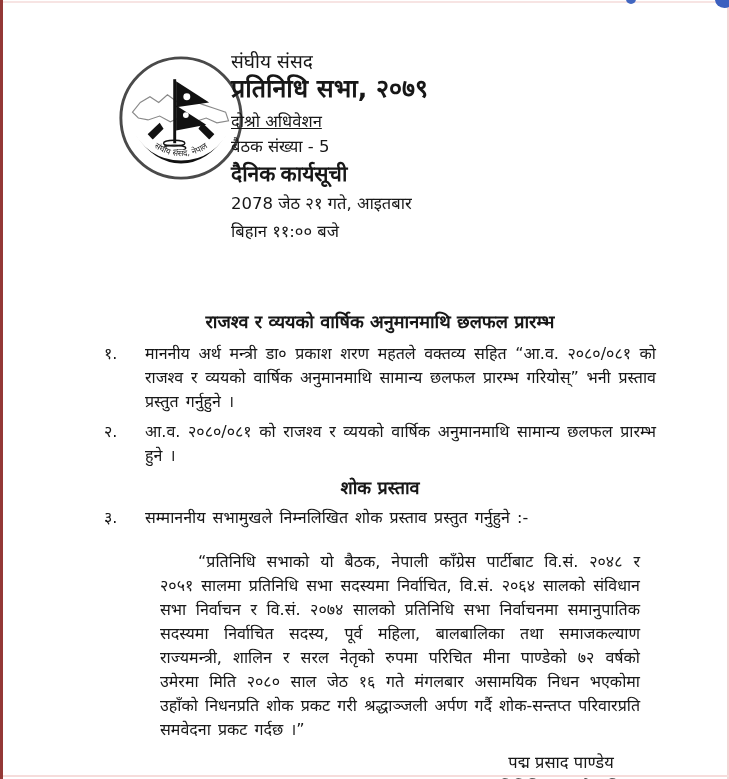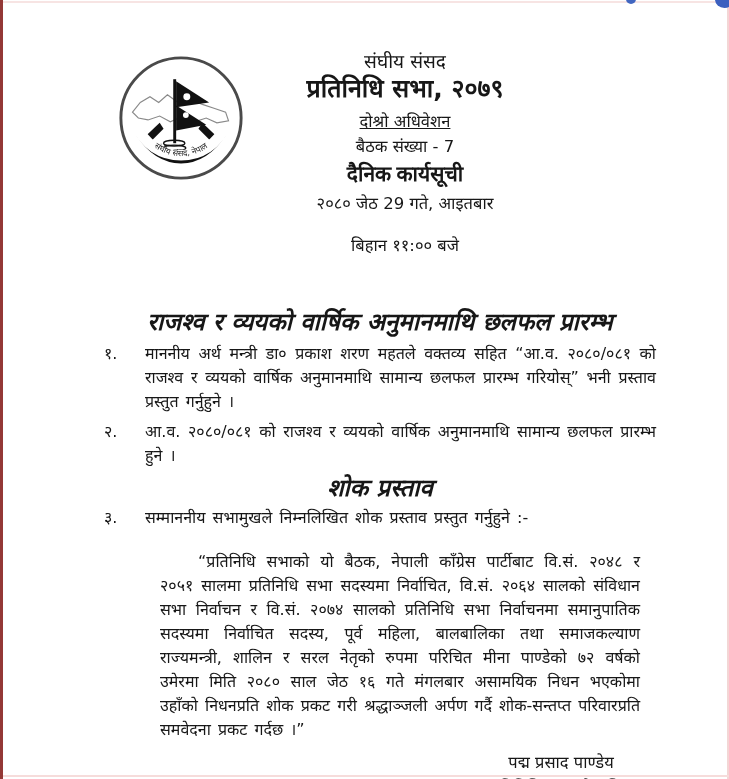--- a/index.html
+++ b/index.html
@@ -11,32 +11,32 @@
   .edge-left   { position:absolute; left:0; top:0; width:3px; height:100%; background:#943836; }
   .edge-top    { position:absolute; left:3px; right:0; top:1px; height:2px; background:#f7e4e3; }
   .edge-right  { position:absolute; right:0; top:0; width:2px; height:100%; background:#f3d6d5; }
   .edge-bottom { position:absolute; left:3px; right:0; top:775px; height:2px; background:#f6dcdb; }
   .dot-small  { position:absolute; left:626px; top:-6px; width:10px; height:10px; border-radius:50%; background:#4166c0; }
   .dot-corner { position:absolute; left:715px; top:-9px; width:19px; height:17px; border-radius:50%; background:#3c60bf; }
 
   .logo { position:absolute; left:117px; top:54px; width:128px; height:128px; }
   .logo svg { width:100%; height:100%; display:block; }
 
-  .header { position:absolute; left:260px; top:50px; width:290px; text-align:center; }
+  .header { position:absolute; left:231px; top:50px; width:290px; text-align:left; }
   .h-org     { font-size:19px;   line-height:22px; }
   .h-title   { font-size:25px;   line-height:30px; font-weight:bold; margin-top:2px; }
   .h-session { font-size:16.5px; line-height:21px; margin-top:7px;text-decoration:underline; }
   .h-meeting { font-size:16.5px; line-height:21px; margin-top:4px; }
   .h-doc     { font-size:21px;   line-height:27px; font-weight:bold; margin-top:4px;font-family:Liberation Serif, serif; }
   .h-date    { font-size:16.5px; line-height:21px; margin-top:5px; }
-  .h-time    { font-size:16.5px; line-height:21px; margin-top:21px; }
+  .h-time    { font-size:16.5px; line-height:21px; margin-top:7px; }
   .h-status  { font-size:24px;   line-height:32px; font-weight:bold; margin-top:6px; }
 
   .content { position:absolute; left:104px; top:310px; width:552px; font-size:16px; }
-  .section-heading { text-align:center; font-weight:bold; font-size:24px; line-height:24px; margin:0 0 8px 0;font-style:italic; }
+  .section-heading { text-align:center; font-weight:bold; font-size:18px; line-height:24px; margin:0 0 8px 0; }
   .sh2 { margin:0 0 6px 0; }
   .item { display:flex; line-height:24px; margin-bottom:0; }
   .item .num { width:41px; flex:none; }
   .item .txt { flex:1; text-align:justify; word-spacing:2px; }
   .gap-a { height:6px; } .gap-b { height:8px; }
   .quote {
     margin:20px 0 0 56px; width:480px; text-align:justify; text-indent:38px;
     line-height:24px; word-spacing:2px;
   }
   .signature { margin:8px 0 0 auto; width:190px; text-align:center; line-height:25px; font-size:16.5px; }
@@ -79,23 +79,23 @@
       <text font-size="8.5" fill="#222222" font-family="DejaVu Sans, sans-serif">
         <textPath href="#lg-arc" startOffset="50%" text-anchor="middle">संघीय संसद, नेपाल</textPath>
       </text>
     </svg>
   </div>
 
   <div class="header">
     <div class="h-org">संघीय संसद</div>
     <div class="h-title">प्रतिनिधि सभा, २०७९</div>
     <div class="h-session">दोश्रो अधिवेशन</div>
-    <div class="h-meeting">बैठक संख्या - 7</div>
+    <div class="h-meeting">बैठक संख्या - 5</div>
     <div class="h-doc">दैनिक कार्यसूची</div>
-    <div class="h-date">२०८० जेठ 29 गते, आइतबार</div>
+    <div class="h-date">2078 जेठ २१ गते, आइतबार</div>
     <div class="h-time">बिहान ११:०० बजे</div>
   </div>
 
   <div class="content">
 
     <div class="section-heading">राजश्व र व्ययको वार्षिक अनुमानमाथि छलफल प्रारम्भ</div>
 
     <div class="item">
       <div class="num">१.</div>
       <div class="txt">माननीय अर्थ मन्त्री डा० प्रकाश शरण महतले वक्तव्य सहित “आ.व. २०८०/०८१ को राजश्व र व्ययको वार्षिक अनुमानमाथि सामान्य छलफल प्रारम्भ गरियोस्” भनी प्रस्ताव प्रस्तुत गर्नुहुने ।</div>

